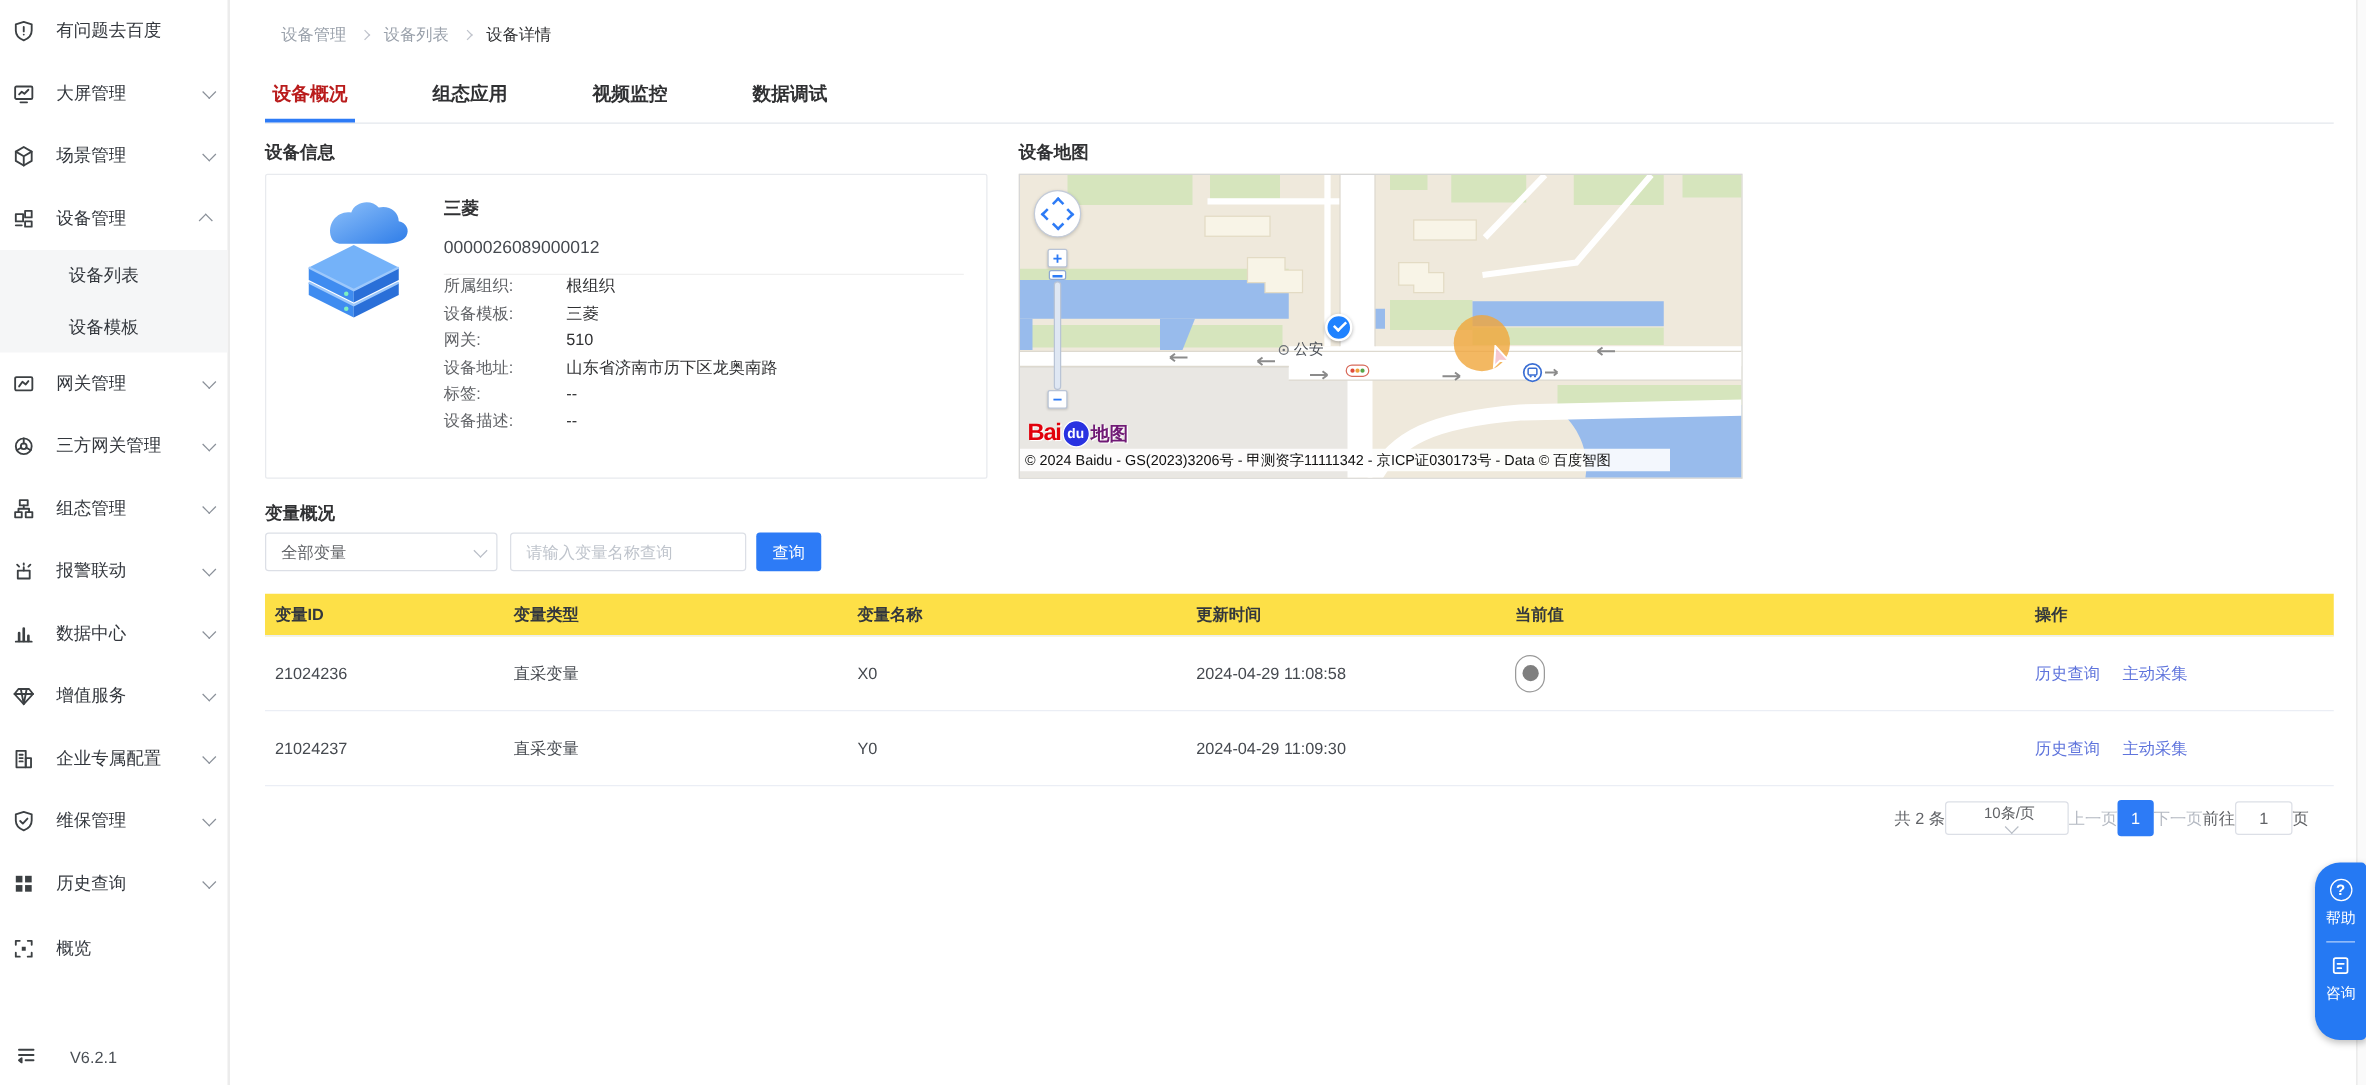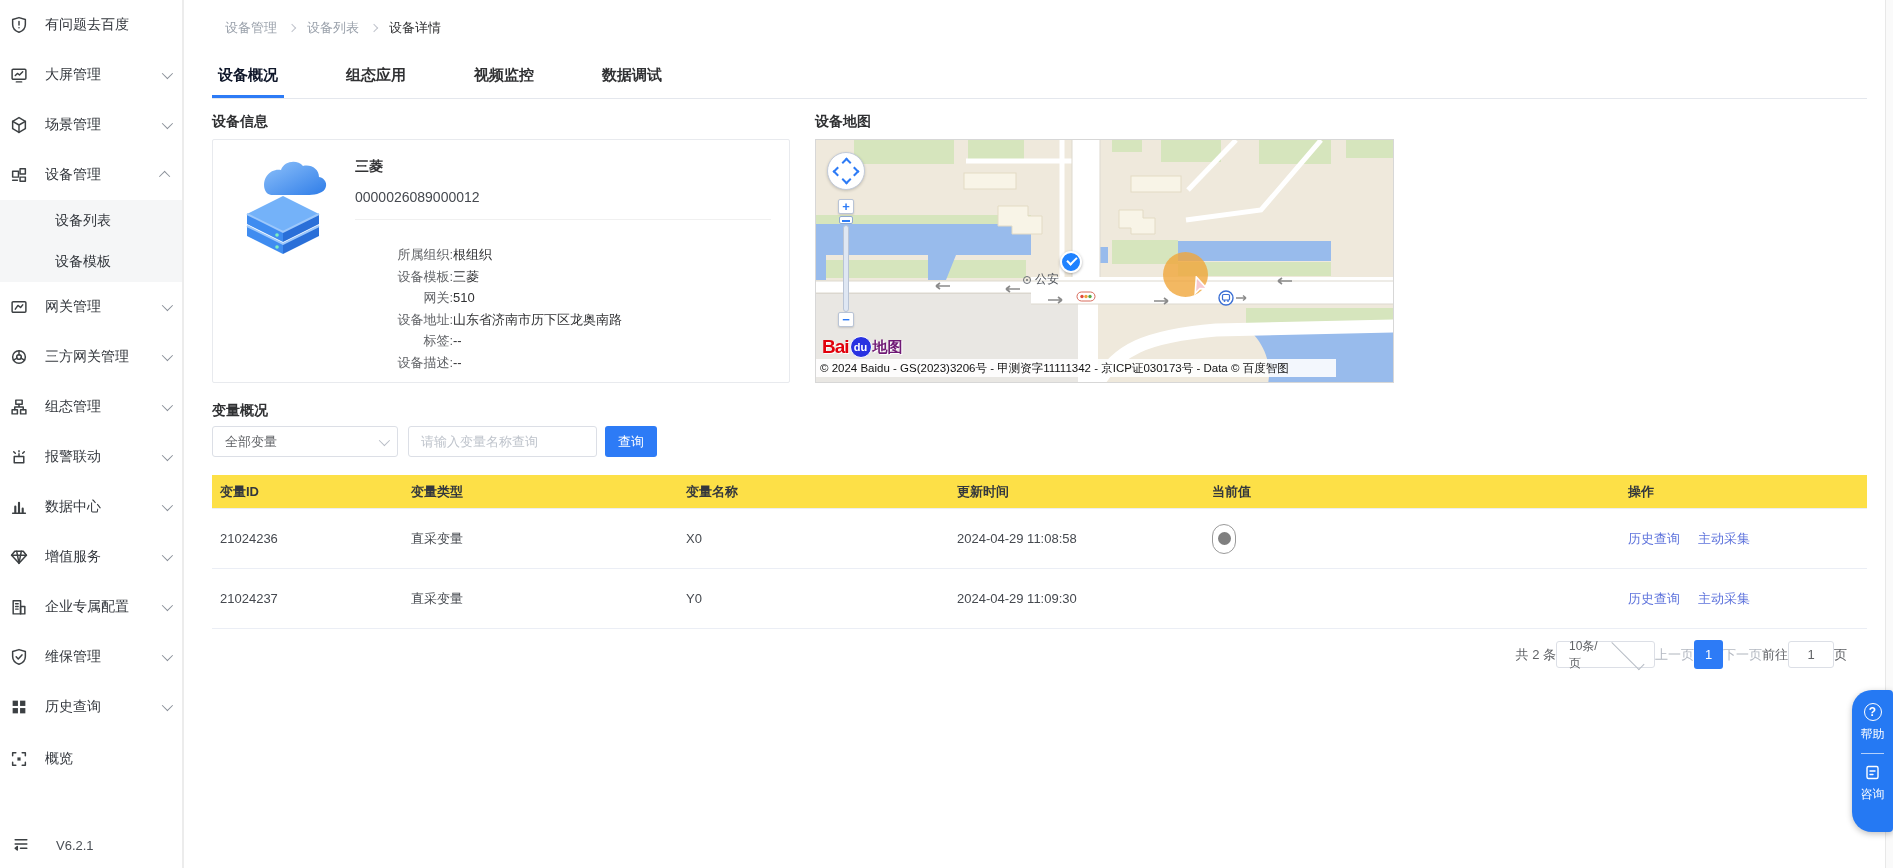--- a/index.html
+++ b/index.html
@@ -28,32 +28,32 @@
   
   .content { position:absolute; left:186px; top:0; right:0; bottom:0; background:#fff; }
   .breadcrumb { position:absolute; left:39px; top:19px; display:flex; align-items:center; font-size:13px; color:#9aa1ab; }
   .breadcrumb .bc-sep { width:6px; height:6px; border-right:1.2px solid #c0c4cc; border-top:1.2px solid #c0c4cc;
     transform:rotate(45deg); margin:0 12px; }
   .breadcrumb .bc-last { color:#303133; }
 
   .tabs { position:absolute; left:26px; top:60px; right:26px; height:39px;
     display:flex; gap:56px; border-bottom:1px solid #e4e7ed; }
   .tab { font-size:15px; font-weight:bold; color:#303133; padding:6px 6px 14px; cursor:pointer; }
-  .tab.active { color:#0f172a; border-bottom:3px solid #2d7bf6; }
+  .tab.active { color:#b91c1c; border-bottom:3px solid #2d7bf6; }
 
   .sec-title { position:absolute; font-size:14px; font-weight:bold; color:#303133; }
 
   
   .info-card { position:absolute; left:26px; top:139px; width:578px; height:244px;
     border:1px solid #e8eaee; border-radius:2px; display:flex; padding:12px 18px 12px 14px; }
   .info-img { width:112px; height:116px; margin-right:16px; flex:0 0 112px; }
   .info-right { flex:1; padding-top:6px; }
   .info-name { font-size:14px; font-weight:bold; color:#303133; }
   .info-id { font-size:14px; color:#45494f; margin-top:13px; padding-bottom:14px; border-bottom:1px solid #f0f0f0; }
-  .info-fields { margin-top:28px;text-align:right; }
+  .info-fields { margin-top:2px; }
   .frow { display:flex; font-size:13px; margin-bottom:8.5px; line-height:1; }
   .frow .fl { width:98px; color:#606266; }
   .frow .fv { color:#303133; }
 
   
   .map-card { position:absolute; left:629px; top:139px; width:579px; height:244px;
     border:1px solid #d7d7d7; overflow:hidden; background:#efe9dc; }
   .map-card svg.mapsvg { position:absolute; left:0; top:0; }
   .map-pan { position:absolute; left:11px; top:12px; width:38px; height:38px; border-radius:50%;
     background:#fff; border:1px solid #c3cbd9; box-shadow:0 1px 3px rgba(0,0,0,.18); cursor:pointer; }
@@ -109,21 +109,21 @@
   .toggle-off { width:24px; height:30px; border:1.5px solid #9a9a9a; border-radius:12px;
     display:flex; align-items:center; justify-content:center; cursor:pointer; }
   .toggle-off::after { content:""; width:13px; height:13px; border-radius:50%; background:#7f7f7f; }
   .toggle-on { width:40px; height:21px; border-radius:11px; background:#2d7bf6; position:relative; cursor:pointer; }
   .toggle-on::after { content:""; position:absolute; right:2px; top:2px; width:17px; height:17px; border-radius:50%; background:#fff; }
 
   
   .pager { position:absolute; left:26px; top:640px; width:1655px; display:flex; justify-content:flex-end;
     align-items:center; padding-right:20px; font-size:13px; color:#606266; }
   .pg-size { width:99px; height:27px; border:1px solid #dcdfe6; border-radius:3px; display:flex; align-items:center;
-    padding:0 8px 0 12px; font-size:12px; color:#606266; cursor:pointer; }
+    padding:0 8px 0 12px; font-size:12px; color:#606266; cursor:pointer;flex-direction:column; }
   .pg-size span { flex:1; }
   .pg-dis { color:#b4b9c2; cursor:default; }
   .pg-cur { width:29px; height:29px; background:#2d7bf6; color:#fff; border-radius:3px;
     display:flex; align-items:center; justify-content:center; cursor:pointer; }
   .pg-goto { width:46px; height:27px; border:1px solid #dcdfe6; border-radius:3px; text-align:center;
     font-size:13px; color:#606266; outline:none; font-family:"Liberation Sans","DejaVu Sans",sans-serif; }
 
   
   .click-ind { position:absolute; left:977px; top:252px; width:45px; height:45px; border-radius:50%;
     background:#f1a73c; opacity:.8; }

